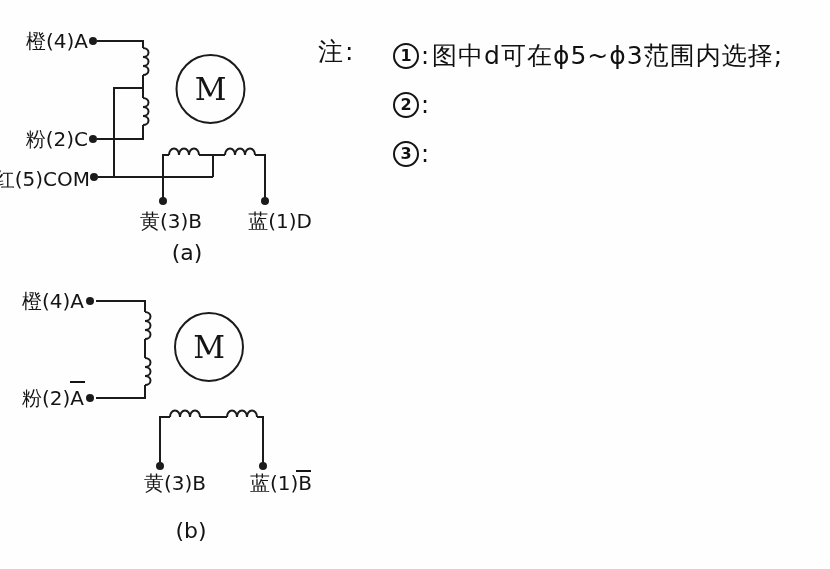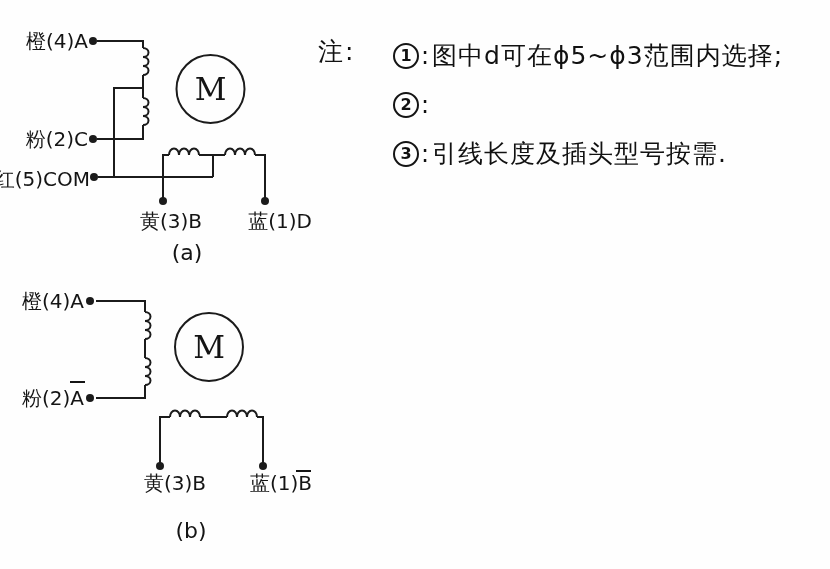--- a/index.html
+++ b/index.html
@@ -103,18 +103,17 @@
         <span class="note-colon">:</span>
         <span class="note-text">图中d可在ϕ5~ϕ3范围内选择;</span>
       </div>
       <div class="note-line">
         <span class="circ-num">2</span>
         <span class="note-colon">:</span>
       </div>
       <div class="note-line">
         <span class="circ-num">3</span>
         <span class="note-colon">:</span>
-        <span class="note-text">引线长度及插头型号按需.</span>
       </div>
     </div>
   </div>
 
 </div>
 
 </body></html>

